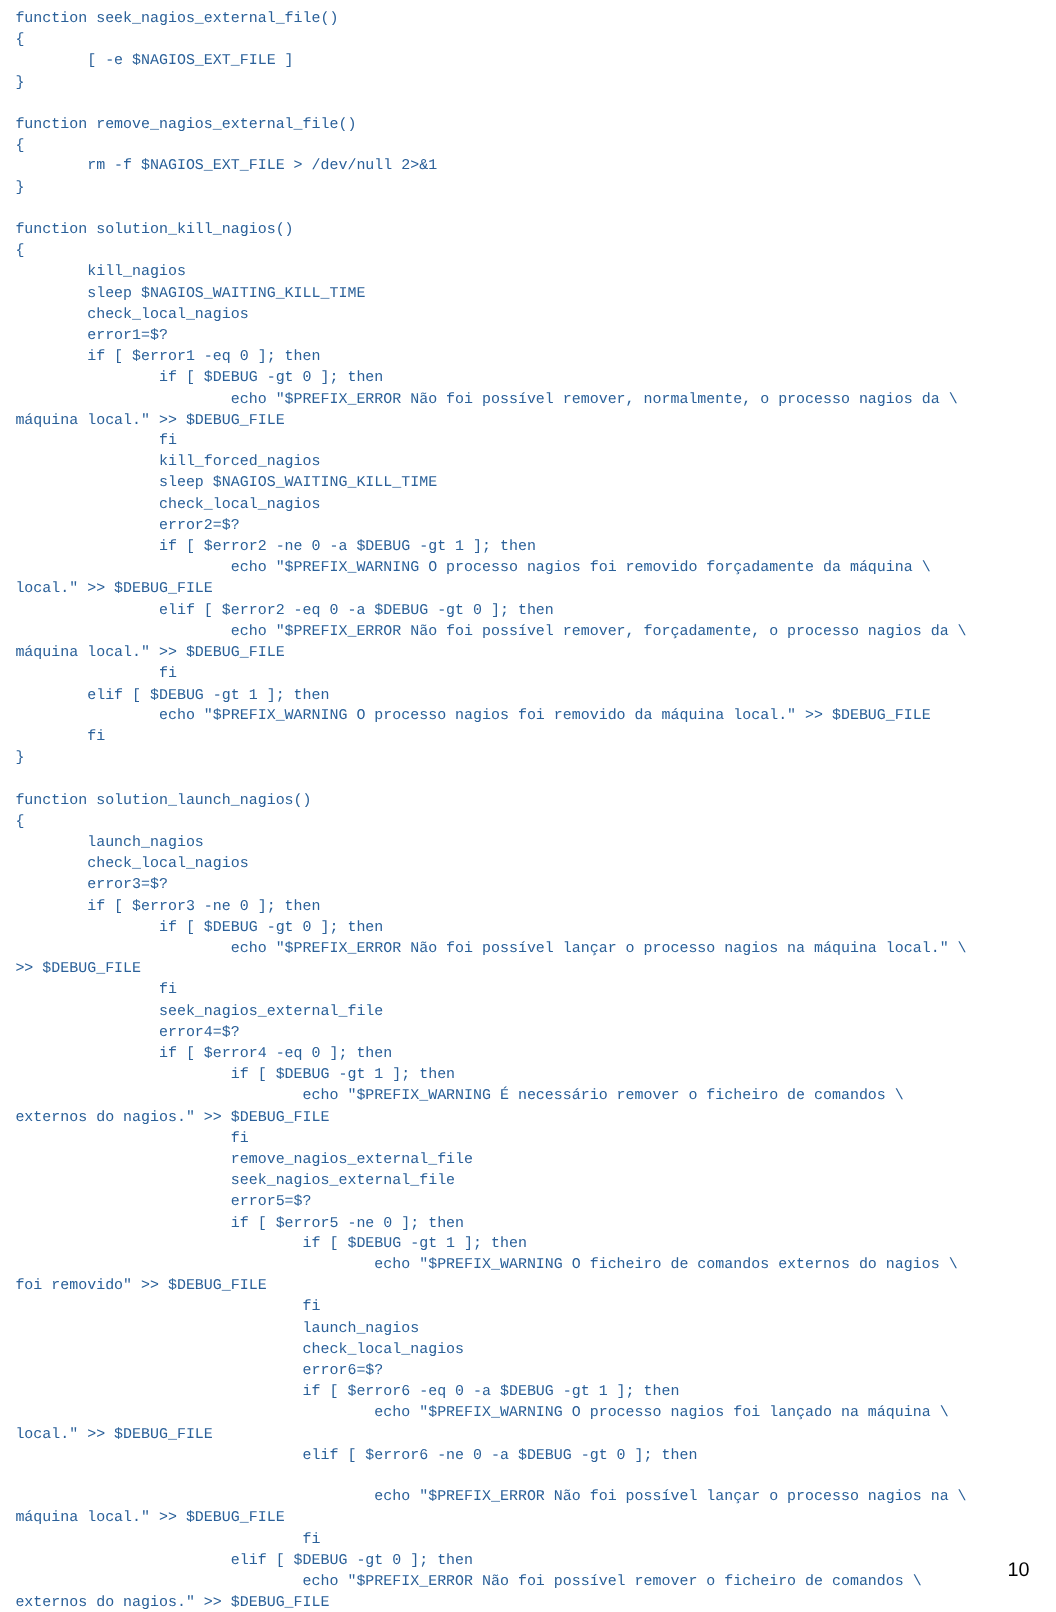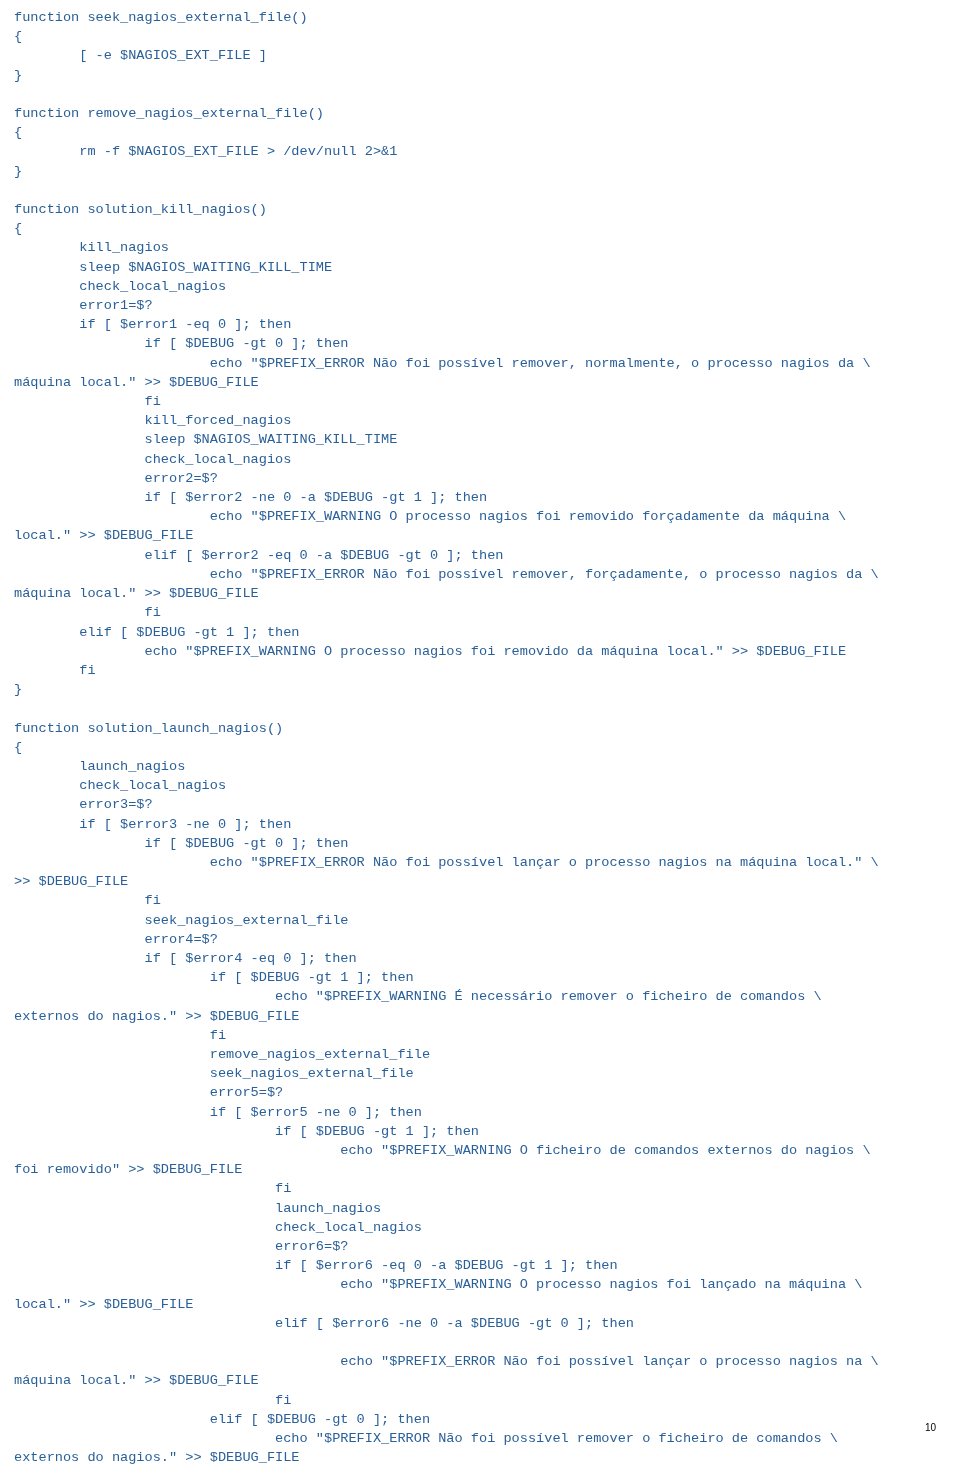--- a/index.html
+++ b/index.html
@@ -17,21 +17,21 @@
   .code {
     white-space: pre;
     padding: 8px 14px 0 14px;
     letter-spacing: 0px;
   }
   .page-num {
     position: absolute;
     right: 24px;
     bottom: 28px;
     font-family: Arial, Helvetica, sans-serif;
-    font-size: 10px;
+    font-size: 18px;
     color: #000;
   }
 </style>
 </head>
 <body>
 
 <div class="code" id="code-block">function seek_nagios_external_file()
 {
         [ -e $NAGIOS_EXT_FILE ]
 }

